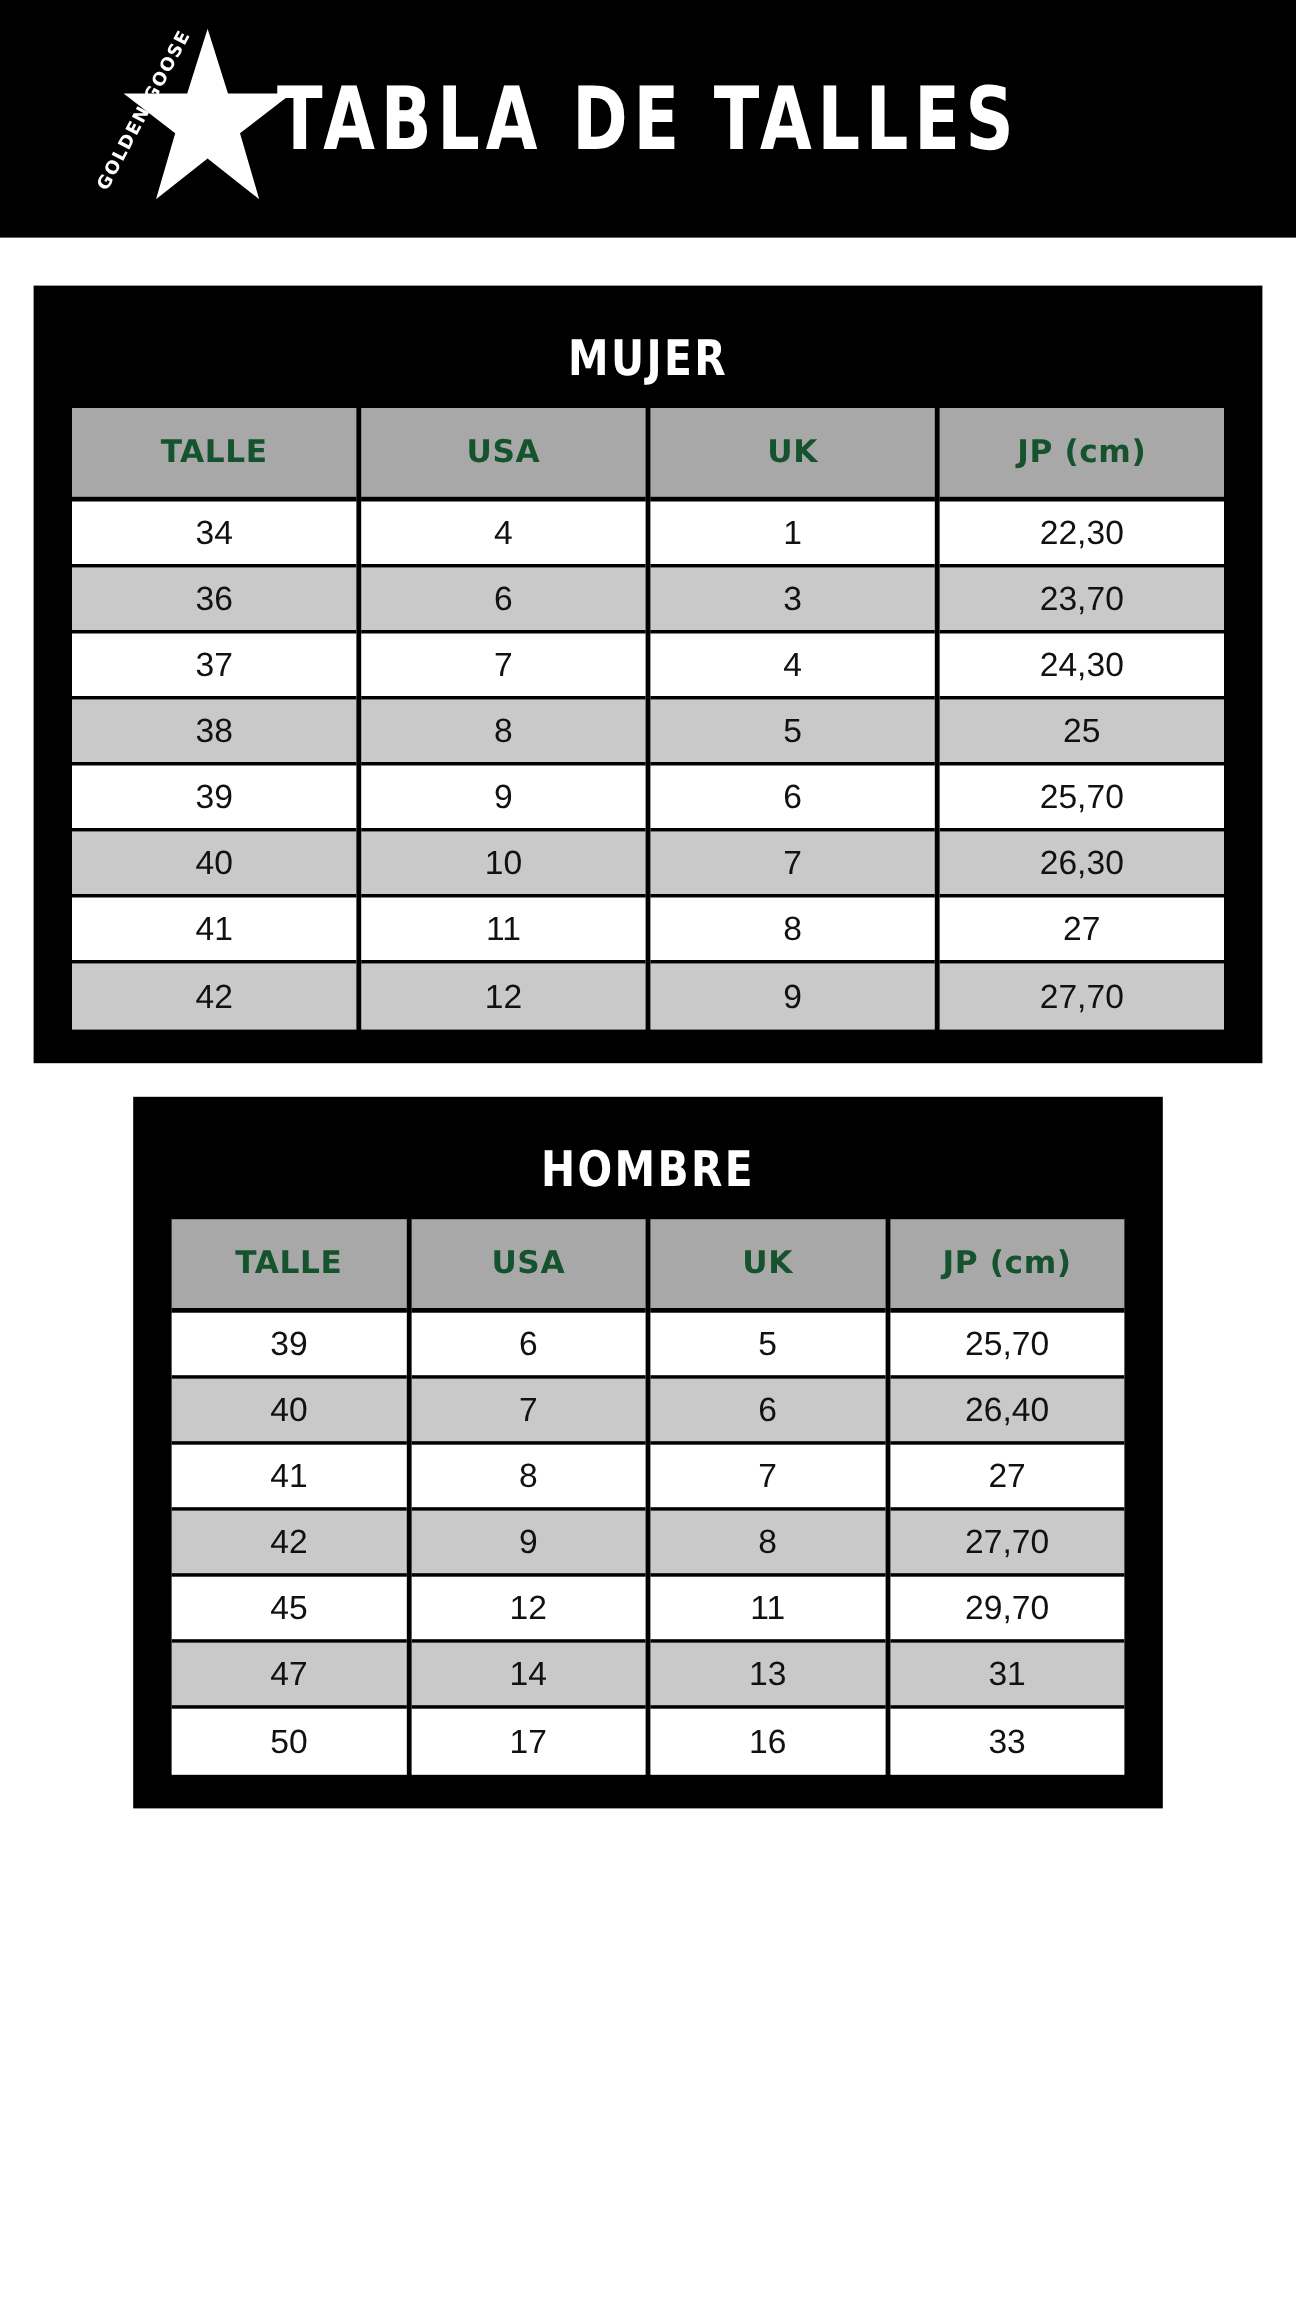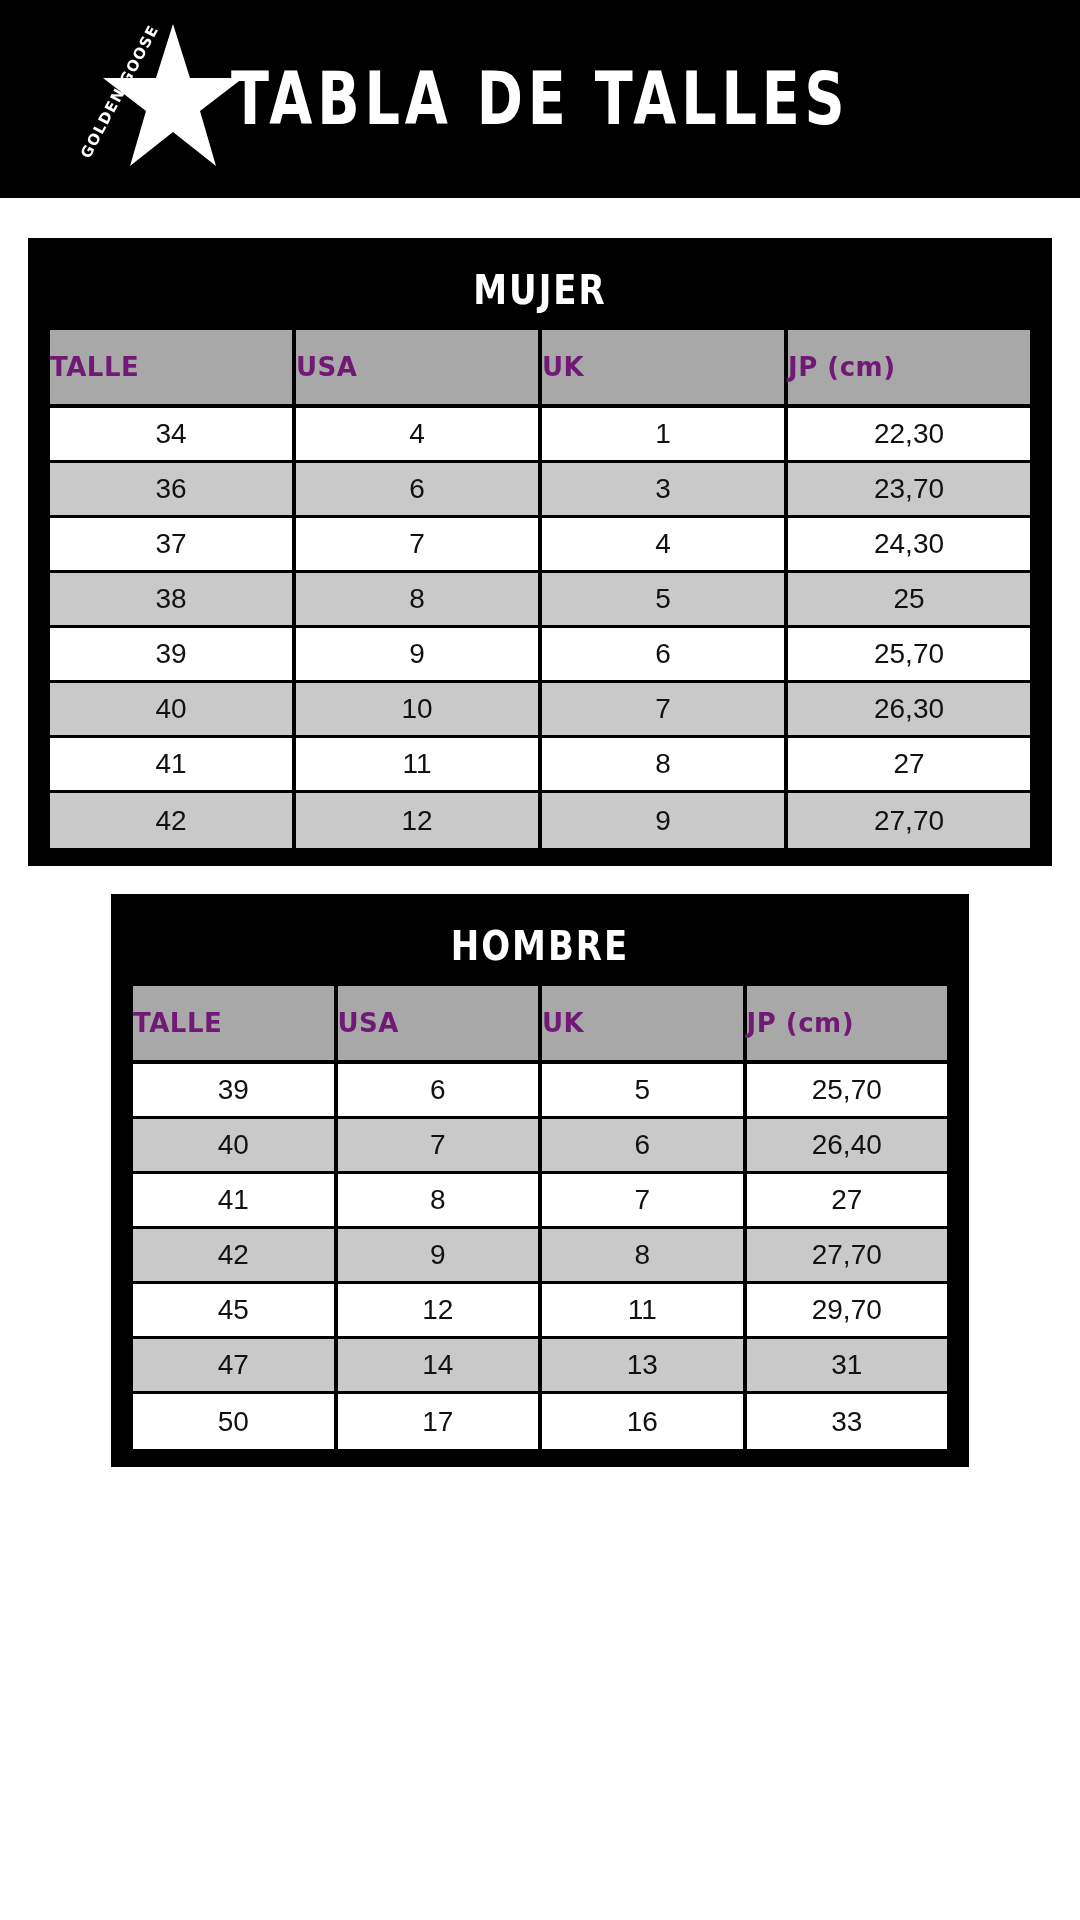--- a/index.html
+++ b/index.html
@@ -38,21 +38,21 @@
     text-align: center;
     transform: scaleY(1.25) scaleX(0.96);
     transform-origin: center;
     white-space: nowrap;
   }
 
   
   .table-block {
     background: #000000;
     margin: 0 auto;
-    padding: 18px;
+    padding: 28px;
   }
   #table-mujer { width: 1024px; margin-top: 40px; }
   #table-hombre { width: 858px; margin-top: 28px; }
 
   .table-caption {
     color: #ffffff;
     text-align: center;
     font-family: "DejaVu Sans", sans-serif;
     font-weight: bold;
     font-size: 34px;
@@ -63,26 +63,26 @@
 
   table {
     width: 100%;
     border-collapse: separate;
     border-spacing: 4px 0;
     background: #000000;
     table-layout: fixed;
   }
   th {
     background: #a8a8a8;
-    color: #701a75;
+    color: #14532d;
     font-family: "DejaVu Sans", sans-serif;
     font-weight: bold;
     font-size: 26px;
     height: 78px;
-    text-align: left;
+    text-align: center;
     letter-spacing: 0.5px;
     margin-top: 24px;
   }
   td {
     background: #ffffff;
     color: #111111;
     font-size: 28px;
     height: 55px;
     text-align: center;
     font-family: "Liberation Sans", sans-serif;

